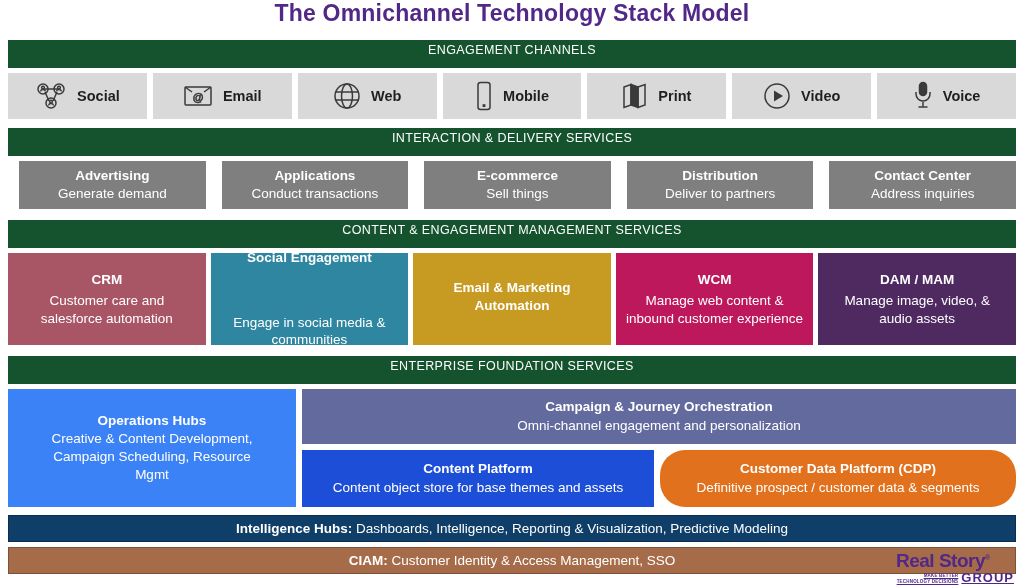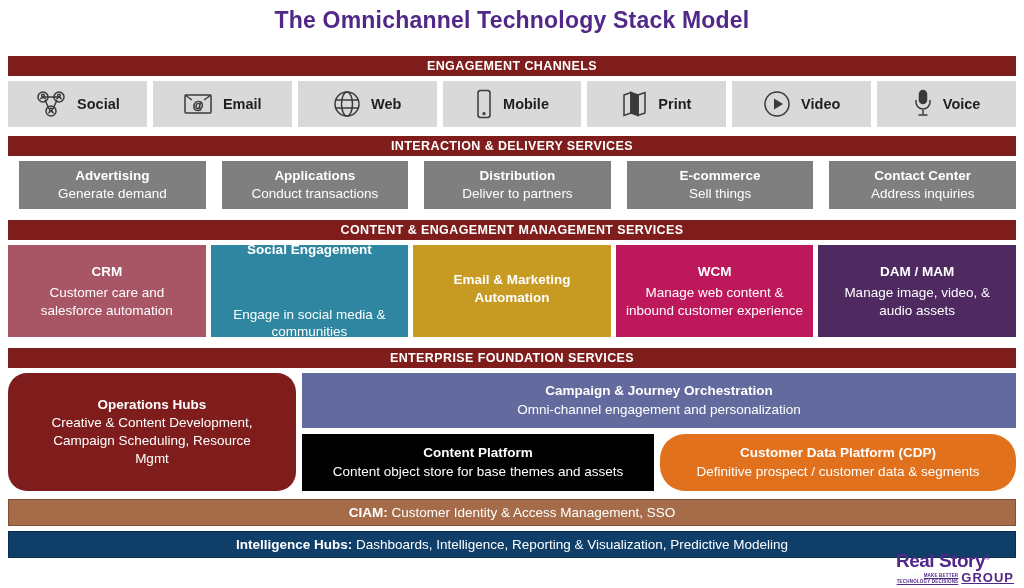--- a/index.html
+++ b/index.html
@@ -2,27 +2,27 @@
 <html><head>
 <meta charset="utf-8">
 <style>
   * { margin:0; padding:0; box-sizing:border-box; }
   body { background:#fff; }
   .canvas {
     position:relative; width:1024px; height:588px; background:#ffffff;
     font-family:"Liberation Sans", sans-serif; overflow:hidden;
   }
   .page-title {
-    height:56px; padding-top:7px; text-align:center;
+    height:40px; text-align:center;
     font-size:23px; font-weight:bold; color:#512888; letter-spacing:.2px;
   }
   .stack { margin:0 8px; width:1008px; }
   .section-header {
-    background:#7f1d1d; color:#ffffff; height:20px; line-height:20px;
-    text-align:center; font-size:12.5px; font-weight:bold; letter-spacing:.4px;
+    background:#14532d; color:#ffffff; height:28px; line-height:20px;
+    text-align:center; font-size:12.5px; font-weight:normal; letter-spacing:.4px;
     margin-bottom:5px;
   }
   
   .channels { display:flex; gap:6px; height:46px; margin-bottom:9px; }
   .channel {
     flex:1; background:#d9d9d9; display:flex; align-items:center;
     justify-content:center; gap:10px; color:#1f1f1f;
     font-size:14.5px; font-weight:bold;
   }
   .channel svg { display:block; }
@@ -174,26 +174,26 @@
     <div class="svc-row">
       <div class="svc">
         <div class="t">Advertising</div>
         <div>Generate demand</div>
       </div>
       <div class="svc">
         <div class="t">Applications</div>
         <div>Conduct transactions</div>
       </div>
       <div class="svc">
+        <div class="t">E-commerce</div>
+        <div>Sell things</div>
+      </div>
+      <div class="svc">
         <div class="t">Distribution</div>
         <div>Deliver to partners</div>
-      </div>
-      <div class="svc">
-        <div class="t">E-commerce</div>
-        <div>Sell things</div>
       </div>
       <div class="svc">
         <div class="t">Contact Center</div>
         <div>Address inquiries</div>
       </div>
     </div>
 
     <div class="section-header">CONTENT &amp; ENGAGEMENT MANAGEMENT SERVICES</div>
     <div class="cm-row">
       <div class="cm" style="background-color: rgb(168, 85, 101);">
@@ -212,44 +212,44 @@
         <div>Manage web content &amp; inbound customer experience</div>
       </div>
       <div class="cm" style="background-color: rgb(78, 42, 96);">
         <div class="t">DAM / MAM</div>
         <div>Manage image, video, &amp; audio assets</div>
       </div>
     </div>
 
     <div class="section-header">ENTERPRISE FOUNDATION SERVICES</div>
     <div class="foundation">
-      <div class="fbox ops" style="background-color: #7f1d1d; border-radius: 19px;">
+      <div class="fbox ops" style="background-color: #3b82f6;">
         <div class="t">Operations Hubs</div>
         <div>Creative &amp; Content Development, Campaign Scheduling, Resource Mgmt</div>
       </div>
       <div class="fbox campaign" style="background-color: rgb(99, 106, 158);">
         <div class="t">Campaign &amp; Journey Orchestration</div>
         <div>Omni-channel engagement and personalization</div>
       </div>
-      <div class="fbox cplat" style="background-color: #000000;">
+      <div class="fbox cplat" style="background-color: #1d4ed8;">
         <div class="t">Content Platform</div>
         <div>Content object store for base themes and assets</div>
       </div>
       <div class="fbox cdp" style="background-color: rgb(226, 113, 29); border-radius: 25px;">
         <div class="t">Customer Data Platform (CDP)</div>
         <div>Definitive prospect / customer data &amp; segments</div>
       </div>
     </div>
 
+    <div class="bar" style="background-color: rgb(15, 62, 105);">
+      <span class="b">Intelligence Hubs:</span><span> Dashboards, Intelligence, Reporting &amp; Visualization, Predictive Modeling</span>
+    </div>
+
     <div class="bar" style="background-color: rgb(166, 108, 74);">
       <span class="b">CIAM:</span><span> Customer Identity &amp; Access Management, SSO</span>
-    </div>
-
-    <div class="bar" style="background-color: rgb(15, 62, 105);">
-      <span class="b">Intelligence Hubs:</span><span> Dashboards, Intelligence, Reporting &amp; Visualization, Predictive Modeling</span>
     </div>
 
   </div>
 
   <div class="logo">
     <div class="logo-top"><span>Real Story</span><sup>®</sup></div>
     <div class="logo-bottom">
       <span class="tagline">
         <span>MAKE BETTER</span><br>
         <span>TECHNOLOGY DECISIONS</span>

